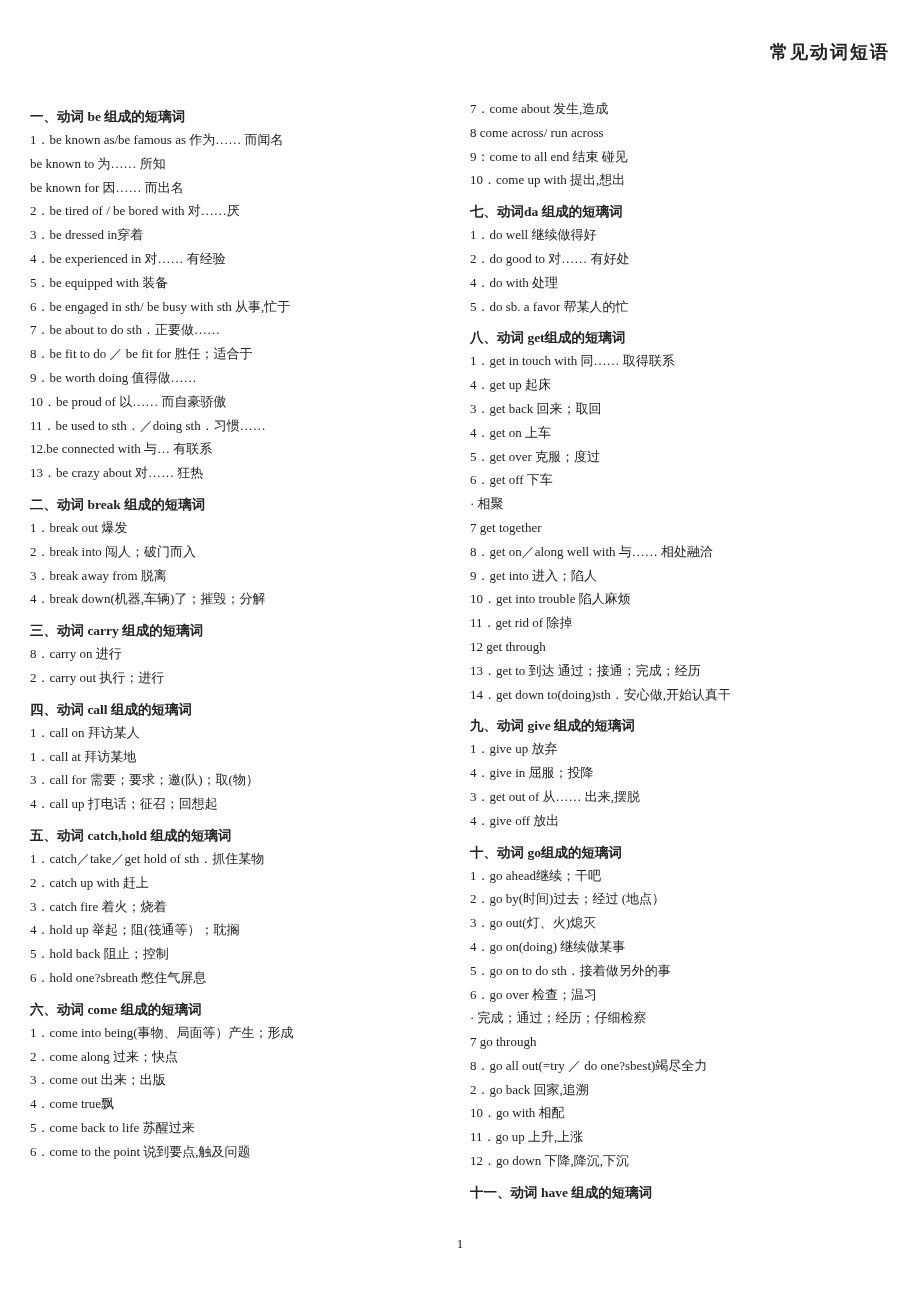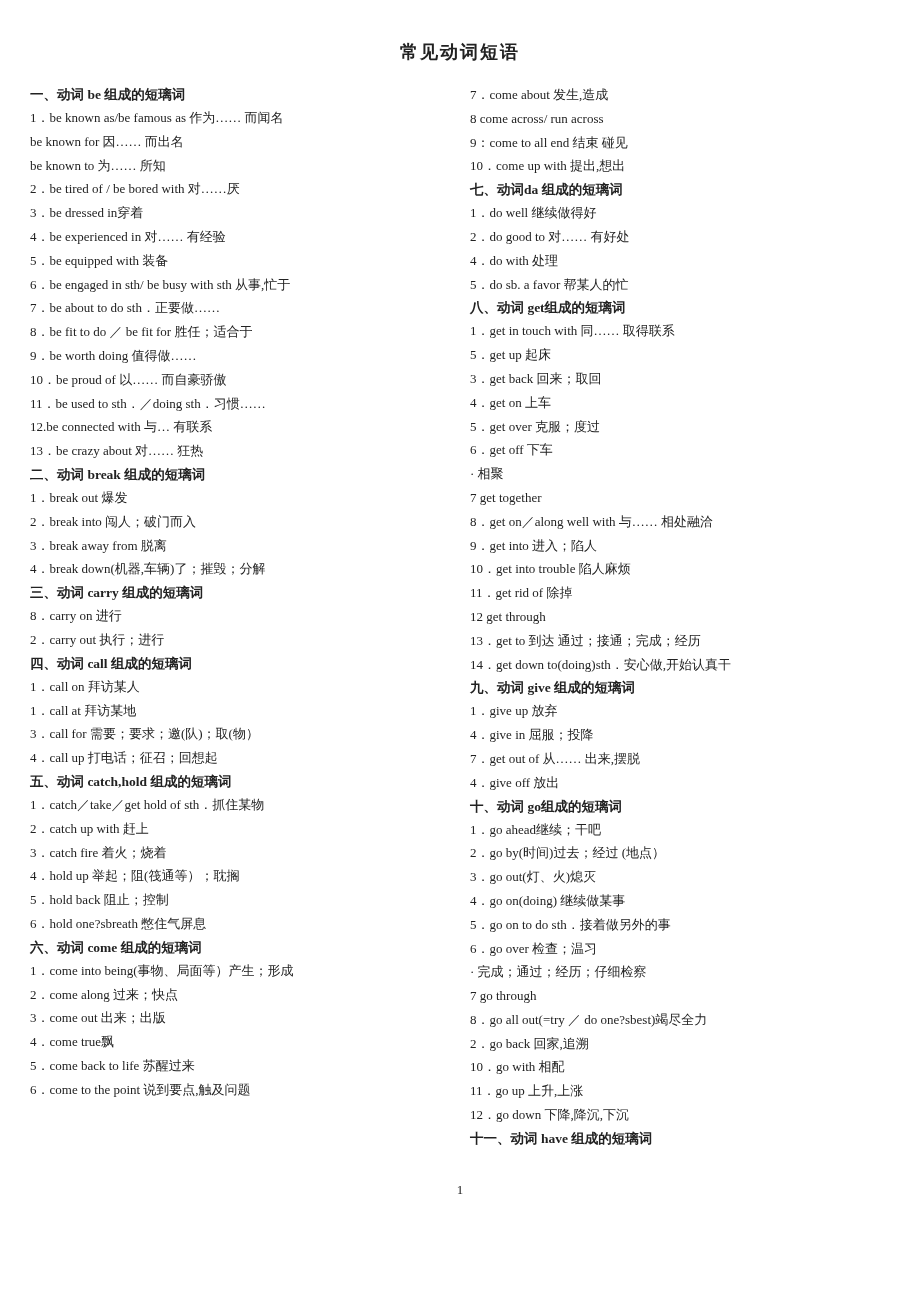--- a/index.html
+++ b/index.html
@@ -6,41 +6,41 @@
     body {
       background: #fff;
       font-family: "SimSun", "宋体", serif;
       font-size: 13px;
       color: #222;
       padding: 40px 30px 40px 30px;
       width: 920px;
       min-height: 1303px;
     }
     h1 {
-      text-align: center;
+      text-align: right;
       font-size: 18px;
       font-weight: bold;
-      margin-bottom: 18px;
+      margin-bottom: 32px;
       letter-spacing: 2px;
     }
     .two-col {
       display: flex;
       gap: 0;
     }
     .col {
       flex: 1;
       padding-right: 10px;
     }
     .col:last-child {
       padding-right: 0;
       padding-left: 10px;
     }
     .section-title {
       font-weight: bold;
-      margin: 4px 0 4px 0;
+      margin: 12px 0 4px 0;
       font-size: 13.5px;
     }
     .entry {
       margin: 3px 0;
       line-height: 1.6;
       font-size: 13px;
     }
     .page-num {
       text-align: center;
       margin-top: 30px;
@@ -49,22 +49,22 @@
   </style>
 </head>
 <body>
 
 <h1>常见动词短语</h1>
 
 <div class="two-col">
   <div class="col" id="left-col">
       <div class="section-title">一、动词 be 组成的短璃词</div>
       <div class="entry">1．be known as/be famous as 作为…… 而闻名</div>
+      <div class="entry">be known to  为…… 所知</div>
       <div class="entry">be known for  因…… 而出名</div>
-      <div class="entry">be known to  为…… 所知</div>
       <div class="entry">2．be tired of / be bored with  对……厌</div>
       <div class="entry">3．be dressed in穿着</div>
       <div class="entry">4．be experienced in 对…… 有经验</div>
       <div class="entry">5．be equipped with  装备</div>
       <div class="entry">6．be engaged in sth/ be busy with sth 从事,忙于</div>
       <div class="entry">7．be about to do sth．正要做……</div>
       <div class="entry">8．be fit to do ／ be fit for  胜任；适合于</div>
       <div class="entry">9．be worth doing  值得做……</div>
       <div class="entry">10．be proud of  以…… 而自豪骄傲</div>
       <div class="entry">11．be used to sth．／doing sth．习惯……</div>
@@ -103,38 +103,38 @@
       <div class="entry">8  come across/ run across</div>
       <div class="entry">9：come to all end  结束    碰见</div>
       <div class="entry">10．come up with  提出,想出</div>
       <div class="section-title">七、动词da 组成的短璃词</div>
       <div class="entry">1．do well 继续做得好</div>
       <div class="entry">2．do good to 对…… 有好处</div>
       <div class="entry">4．do with  处理</div>
       <div class="entry">5．do sb. a favor  帮某人的忙</div>
       <div class="section-title">八、动词 get组成的短璃词</div>
       <div class="entry">1．get in touch with  同…… 取得联系</div>
-      <div class="entry">5．get up 起床</div>
+      <div class="entry">4．get up 起床</div>
       <div class="entry">3．get back 回来；取回</div>
       <div class="entry">4．get on  上车</div>
       <div class="entry">5．get over  克服；度过</div>
       <div class="entry">6．get off 下车</div>
       <div class="entry">·                  相聚</div>
       <div class="entry">7   get together</div>
       <div class="entry">8．get on／along well with  与…… 相处融洽</div>
       <div class="entry">9．get into  进入；陷人</div>
       <div class="entry">10．get into trouble  陷人麻烦</div>
       <div class="entry">11．get rid of  除掉</div>
       <div class="entry">12   get through</div>
       <div class="entry">13．get to 到达  通过；接通；完成；经历</div>
       <div class="entry">14．get down to(doing)sth．安心做,开始认真干</div>
       <div class="section-title">九、动词 give 组成的短璃词</div>
       <div class="entry">1．give up  放弃</div>
       <div class="entry">4．give in  屈服；投降</div>
-      <div class="entry">7．get out of  从……  出来,摆脱</div>
+      <div class="entry">3．get out of  从……  出来,摆脱</div>
       <div class="entry">4．give off  放出</div>
       <div class="section-title">十、动词 go组成的短璃词</div>
       <div class="entry">1．go ahead继续；干吧</div>
       <div class="entry">2．go by(时间)过去；经过 (地点）</div>
       <div class="entry">3．go out(灯、火)熄灭</div>
       <div class="entry">4．go on(doing) 继续做某事</div>
       <div class="entry">5．go on to do sth．接着做另外的事</div>
       <div class="entry">6．go over 检查；温习</div>
       <div class="entry">·               完成；通过；经历；仔细检察</div>
       <div class="entry">7   go through</div>

